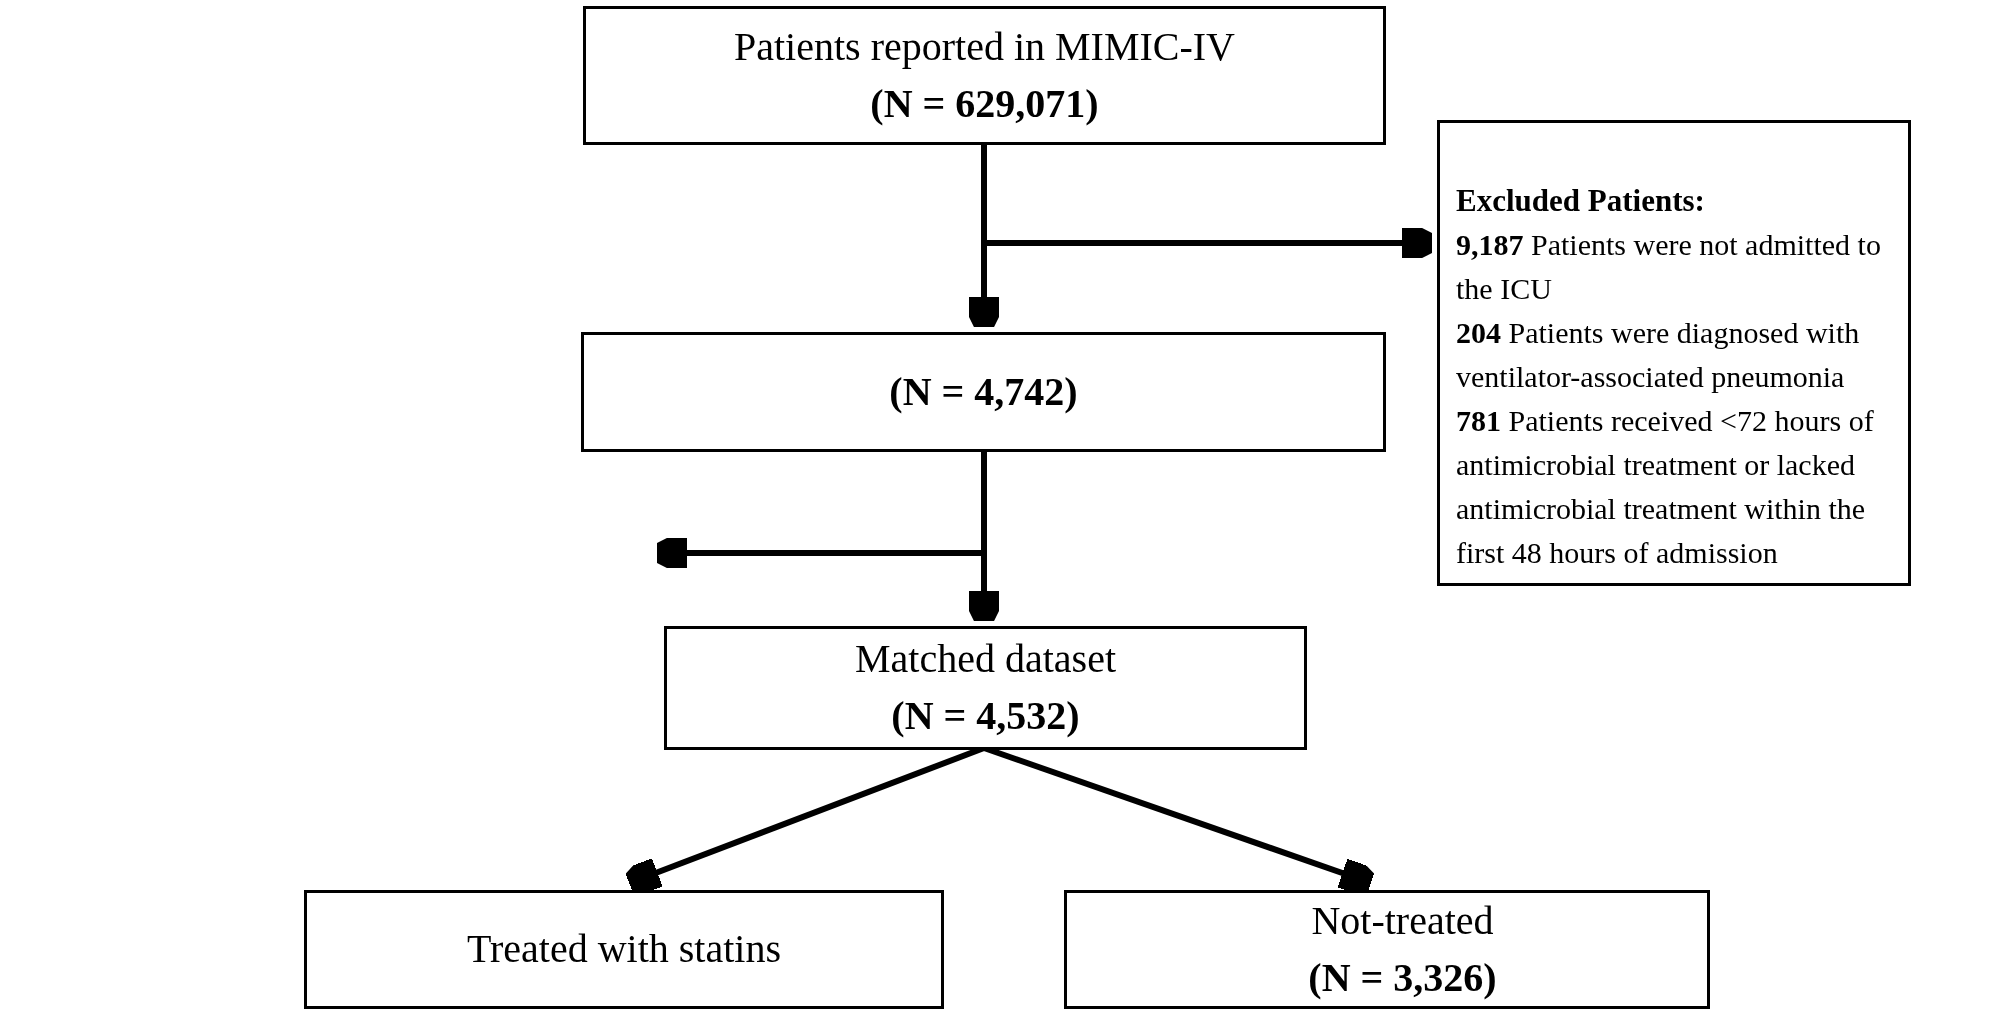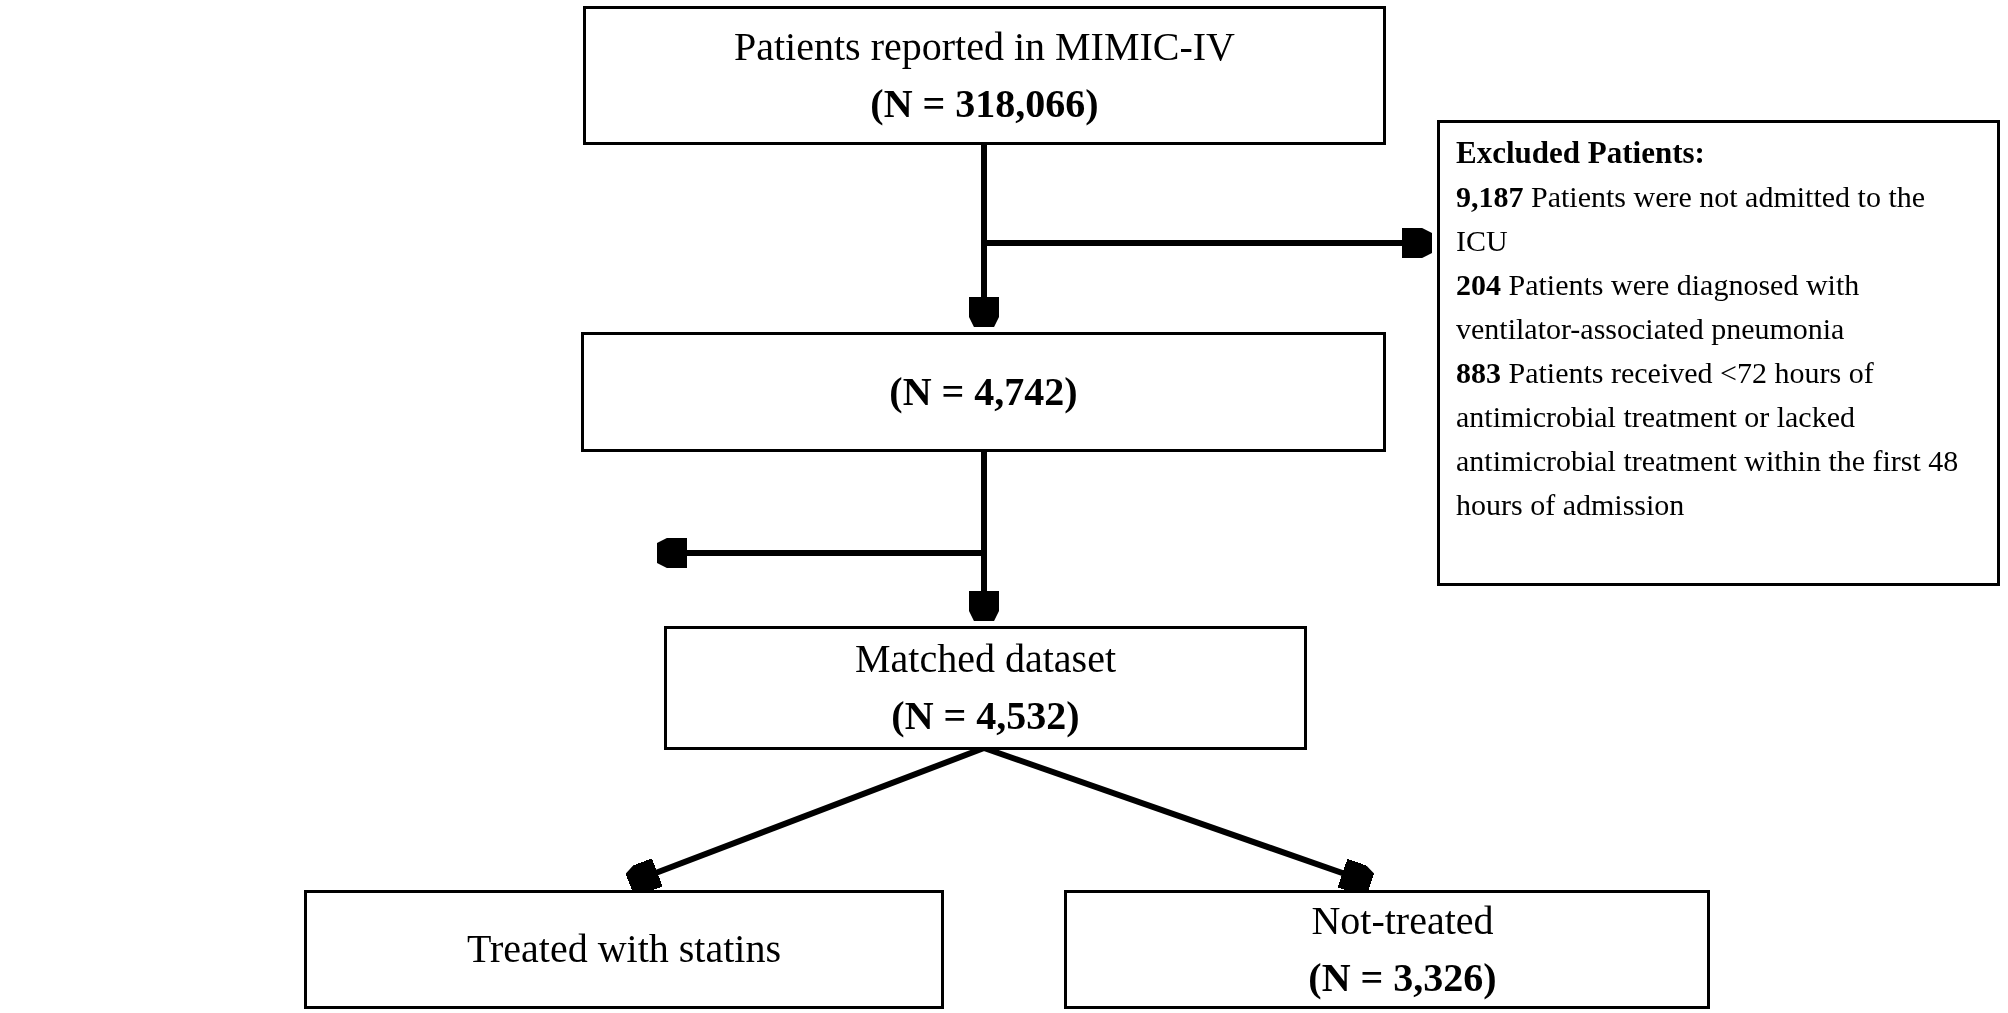--- a/index.html
+++ b/index.html
@@ -32,21 +32,21 @@
   .box.left-align{
     align-items:flex-start;justify-content:flex-start;
     text-align:left;
     padding:8px 16px;
   }
   .ex-h{font-size:31px;line-height:44px;font-weight:bold;}
   .ex-item{font-size:30px;line-height:44px;}
   .ex-item b{padding-right:0.25em;}
   
   #source-box   {left:583px;  top:6px;   width:803px; height:139px;}
-  #excluded-box {left:1437px; top:120px; width:563px; height:466px;}
+  #excluded-box {left:1437px; top:120px; width:474px; height:466px;justify-content:flex-end;}
   #included-box {left:581px;  top:332px; width:805px; height:120px;}
   #propensity-box{left:3px;   top:517px; width:647px; height:73px; border-width:4px;}
   #matched-box  {left:664px;  top:626px; width:643px; height:124px;text-align:center;}
   #treated-box  {left:304px;  top:890px; width:640px; height:119px;}
   #nottreated-box{left:1064px;top:890px; width:646px; height:119px;padding-left:31px;}
 </style>
 </head>
 <body>
 
 <div class="canvas">
@@ -60,33 +60,33 @@
     <path d="M 984 145 L 984 324" marker-end="url(#ah)"></path>
     <path d="M 984 243 L 1429 243" marker-end="url(#ah)"></path>
     <path d="M 984 451 L 984 618" marker-end="url(#ah)"></path>
     <path d="M 984 553 L 660 553" marker-end="url(#ah)"></path>
     <path d="M 984 748 L 632 882" marker-end="url(#ah)"></path>
     <path d="M 984 748 L 1368 882" marker-end="url(#ah)"></path>
   </svg>
 
   <div class="box" id="source-box">
     <div class="t">Patients reported in MIMIC-IV</div>
-    <div class="n">(N = 318,066)</div>
+    <div class="n">(N = 629,071)</div>
   </div>
 
   <div class="box left-align" id="excluded-box">
     <div class="ex-h">Excluded Patients:</div>
     <div class="ex-item">
       <b>9,187</b><span>Patients were not admitted to the ICU</span>
     </div>
     <div class="ex-item">
       <b>204</b><span>Patients were diagnosed with ventilator-associated pneumonia</span>
     </div>
     <div class="ex-item">
-      <b>883</b><span>Patients received &lt;72 hours of antimicrobial treatment or lacked antimicrobial treatment within the first 48 hours of admission</span>
+      <b>781</b><span>Patients received &lt;72 hours of antimicrobial treatment or lacked antimicrobial treatment within the first 48 hours of admission</span>
     </div>
   </div>
 
   <div class="box" id="included-box">
     <div class="n">(N = 4,742)</div>
   </div>
 
 
   <div class="box" id="matched-box">
     <div class="t">Matched dataset</div>

